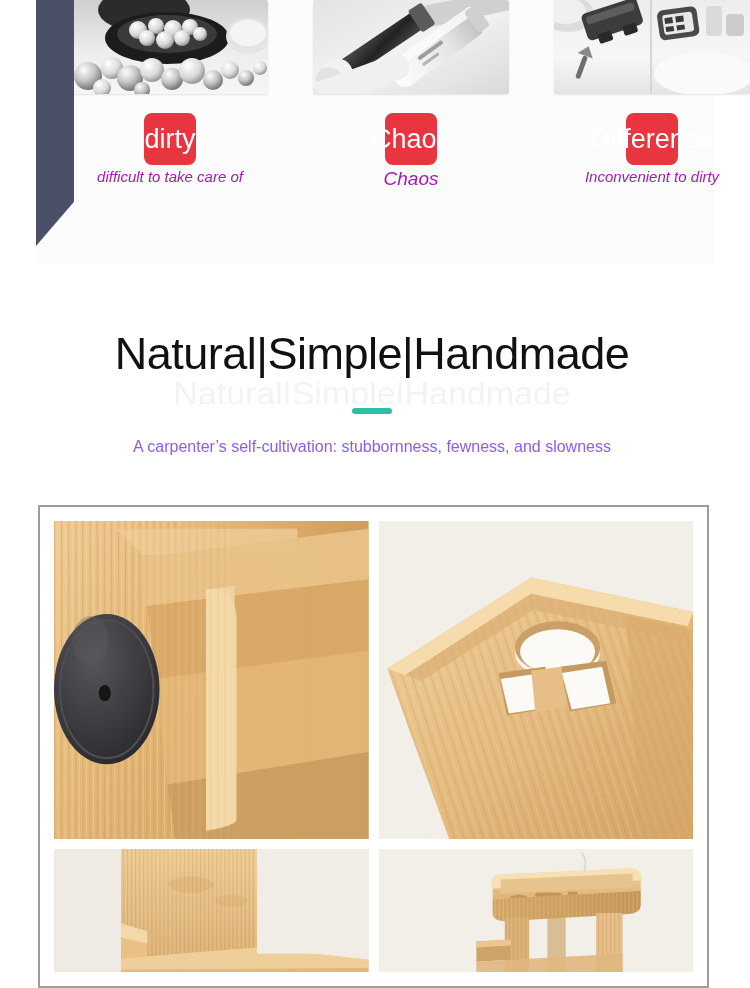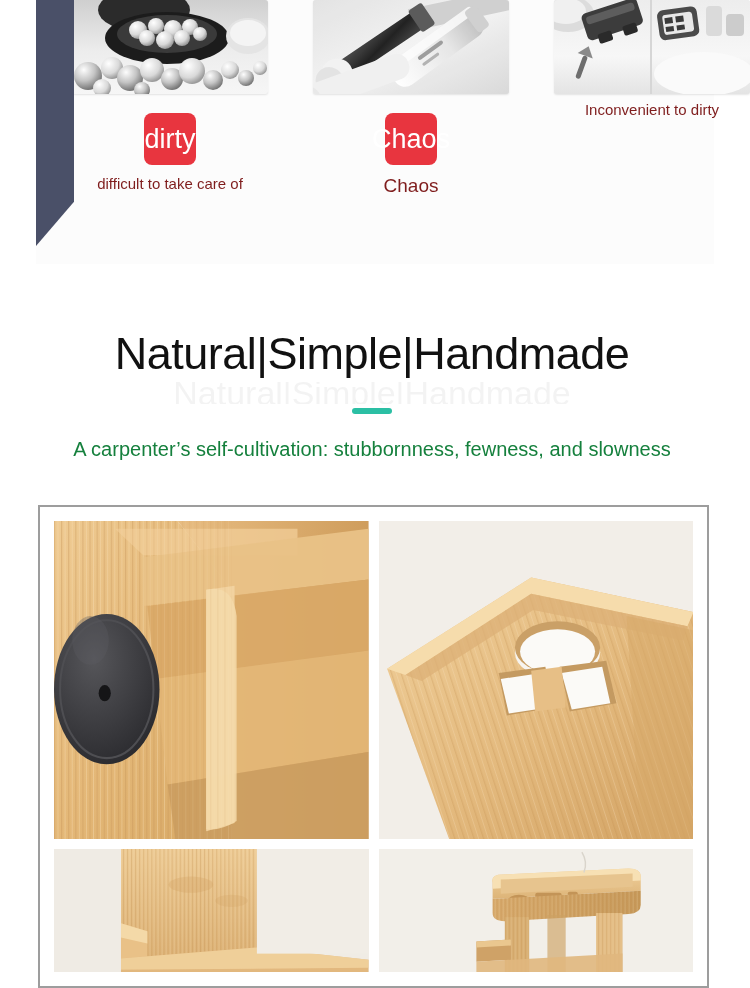--- a/index.html
+++ b/index.html
@@ -102,26 +102,26 @@
     text-align: center;
     color: #ffffff;
     font-size: 27px;
     font-family: "Liberation Sans", sans-serif;
     letter-spacing: 0px;
     white-space: nowrap;
     z-index: 2;
   }
 
   .pain-caption {
-    margin-top: 7px;
     font-size: 15px;
-    color: #7f1d1d;
+    color: #a21caf;
     font-family: "Liberation Sans", sans-serif;
     white-space: nowrap;
     text-align: center;
+    font-style: italic;
   }
   .pain-caption.big { font-size: 19px; }
 
   
   .headline-block {
     position: absolute;
     left: 0;
     top: 326px;
     width: 744px;
     text-align: center;
@@ -147,22 +147,22 @@
   }
   .divider {
     width: 40px;
     height: 6px;
     border-radius: 3px;
     background: #2bbfa4;
     margin: 4px auto 0 auto;
   }
   .subtitle {
     margin-top: 24px;
-    font-size: 20px;
-    color: #15803d;
+    font-size: 16px;
+    color: #8b5cf6;
     font-family: "Liberation Sans", sans-serif;
     white-space: nowrap;
   }
 
   
   .gallery-frame {
     position: absolute;
     left: 38px;
     top: 505px;
     width: 671px;
@@ -336,20 +336,24 @@
               <rect x="111" y="16" width="8" height="6" fill="#3a3a3a"></rect>
               <rect x="122" y="16" width="8" height="6" fill="#3a3a3a"></rect>
               <rect x="111" y="25" width="8" height="5" fill="#3a3a3a"></rect>
               <rect x="122" y="25" width="8" height="5" fill="#3a3a3a"></rect>
             </g>
             <rect x="152" y="6" width="16" height="30" rx="4" fill="#dadada"></rect>
             <rect x="172" y="14" width="18" height="22" rx="4" fill="#cccccc"></rect>
             <ellipse cx="150" cy="74" rx="50" ry="22" fill="#fafafa"></ellipse>
           </svg>
         </div>
+        <div class="badge-wrap">
+          <div class="badge-box"></div>
+          <div class="badge-text">Difference</div>
+        </div>
         <div class="pain-caption">Inconvenient to dirty</div>
       </div>
 
     </div>
   </div>
 
   <div class="headline-block">
     <div class="headline">Natural|Simple|Handmade</div>
     <div class="headline-ghost">Natural|Simple|Handmade</div>
     <div class="divider"></div>

